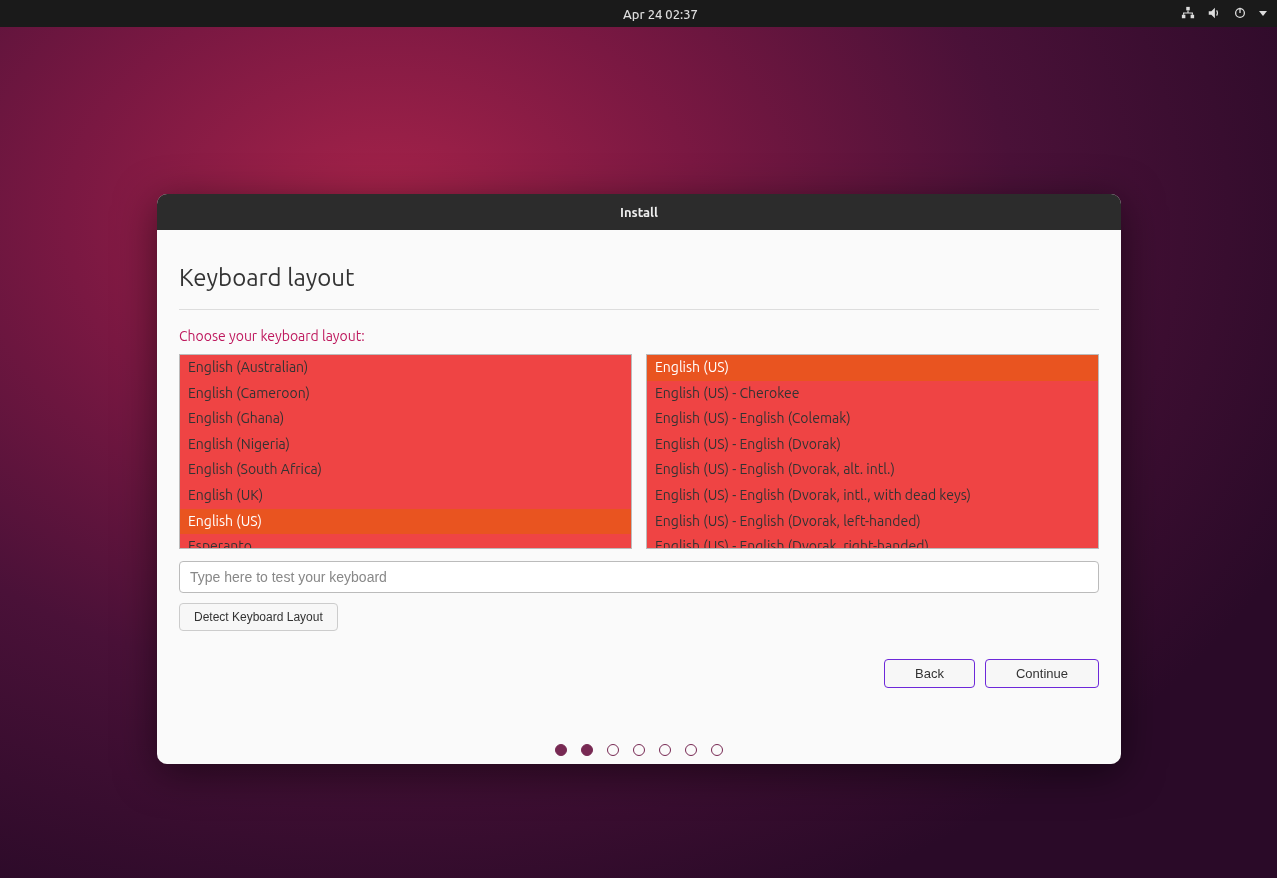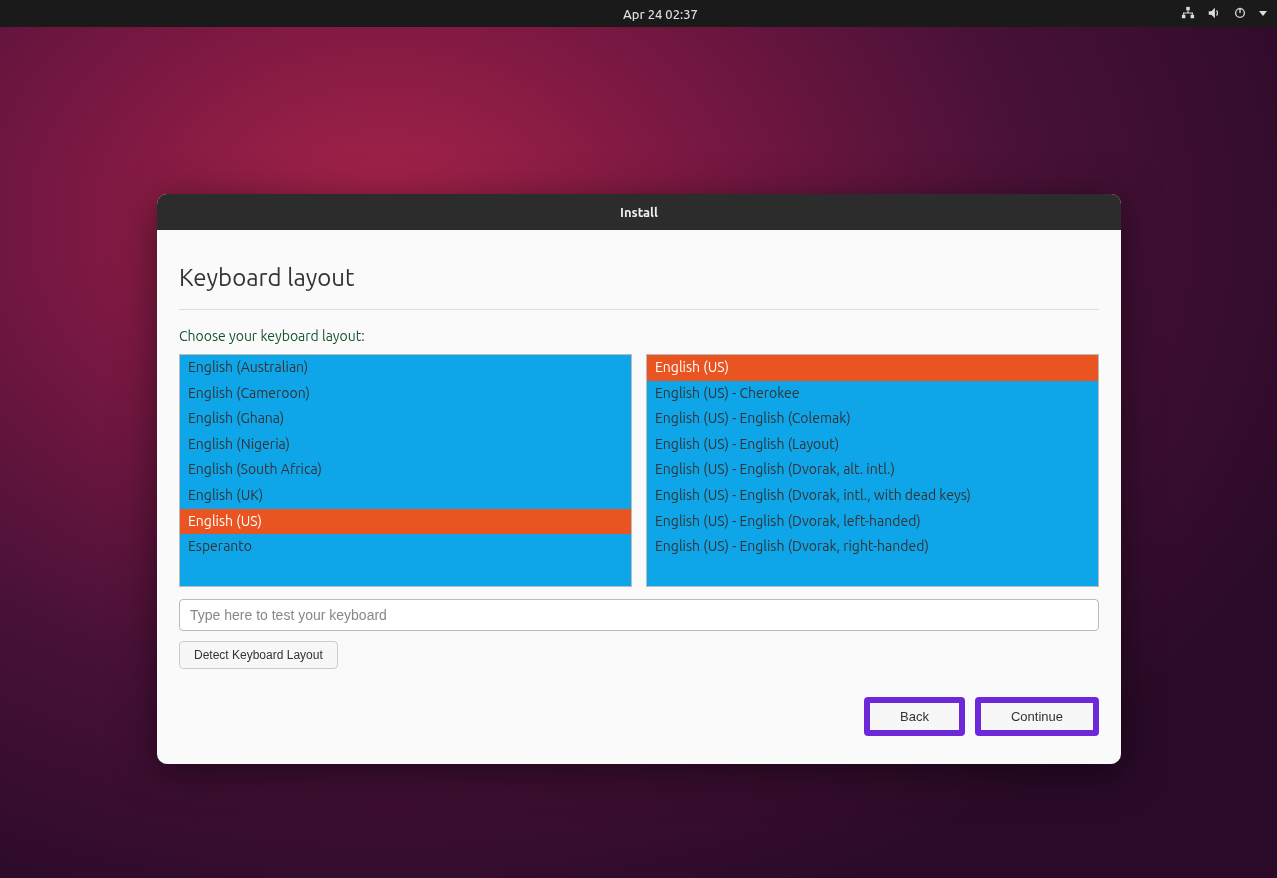--- a/index.html
+++ b/index.html
@@ -86,32 +86,32 @@
       color: #333;
       margin-bottom: 18px;
     }
     .divider {
       border: none;
       border-top: 1px solid #ddd;
       margin-bottom: 18px;
     }
     .prompt {
       font-size: 14px;
-      color: #14532d;
+      color: #be185d;
       margin-bottom: 10px;
     }
     .lists {
       display: flex;
       gap: 14px;
     }
     .listbox {
       flex: 1;
-      height: 233px;
+      height: 195px;
       border: 1px solid #bbb;
-      background: #0ea5e9;
+      background: #ef4444;
       overflow-y: hidden;
       font-size: 14px;
       color: #333;
     }
     .listbox-item {
       padding: 3px 8px;
       cursor: pointer;
       white-space: nowrap;
       line-height: 1.4;
     }
@@ -144,21 +144,21 @@
     .nav-buttons {
       display: flex;
       justify-content: flex-end;
       gap: 10px;
       margin-top: 28px;
     }
     .nav-btn {
       padding: 6px 30px;
       font-size: 13px;
       background: #f7f7f7;
-      border: 6px solid #6d28d9;
+      border: 1px solid #6d28d9;
       border-radius: 4px;
       cursor: pointer;
       color: #333;
     }
     .progress-dots {
       display: flex;
       justify-content: center;
       gap: 14px;
       margin-top: 56px;
     }
@@ -221,21 +221,21 @@
             <div class="listbox-item">English (Nigeria)</div>
             <div class="listbox-item">English (South Africa)</div>
             <div class="listbox-item">English (UK)</div>
             <div class="listbox-item selected">English (US)</div>
             <div class="listbox-item">Esperanto</div>
           </div>
         <div class="listbox" id="variant-list">
             <div class="listbox-item selected">English (US)</div>
             <div class="listbox-item">English (US) - Cherokee</div>
             <div class="listbox-item">English (US) - English (Colemak)</div>
-            <div class="listbox-item">English (US) - English (Layout)</div>
+            <div class="listbox-item">English (US) - English (Dvorak)</div>
             <div class="listbox-item">English (US) - English (Dvorak, alt. intl.)</div>
             <div class="listbox-item">English (US) - English (Dvorak, intl., with dead keys)</div>
             <div class="listbox-item">English (US) - English (Dvorak, left-handed)</div>
             <div class="listbox-item">English (US) - English (Dvorak, right-handed)</div>
           </div>
       </div>
 
       <input type="text" class="test-input" placeholder="Type here to test your keyboard" style="">
 
       <div>

